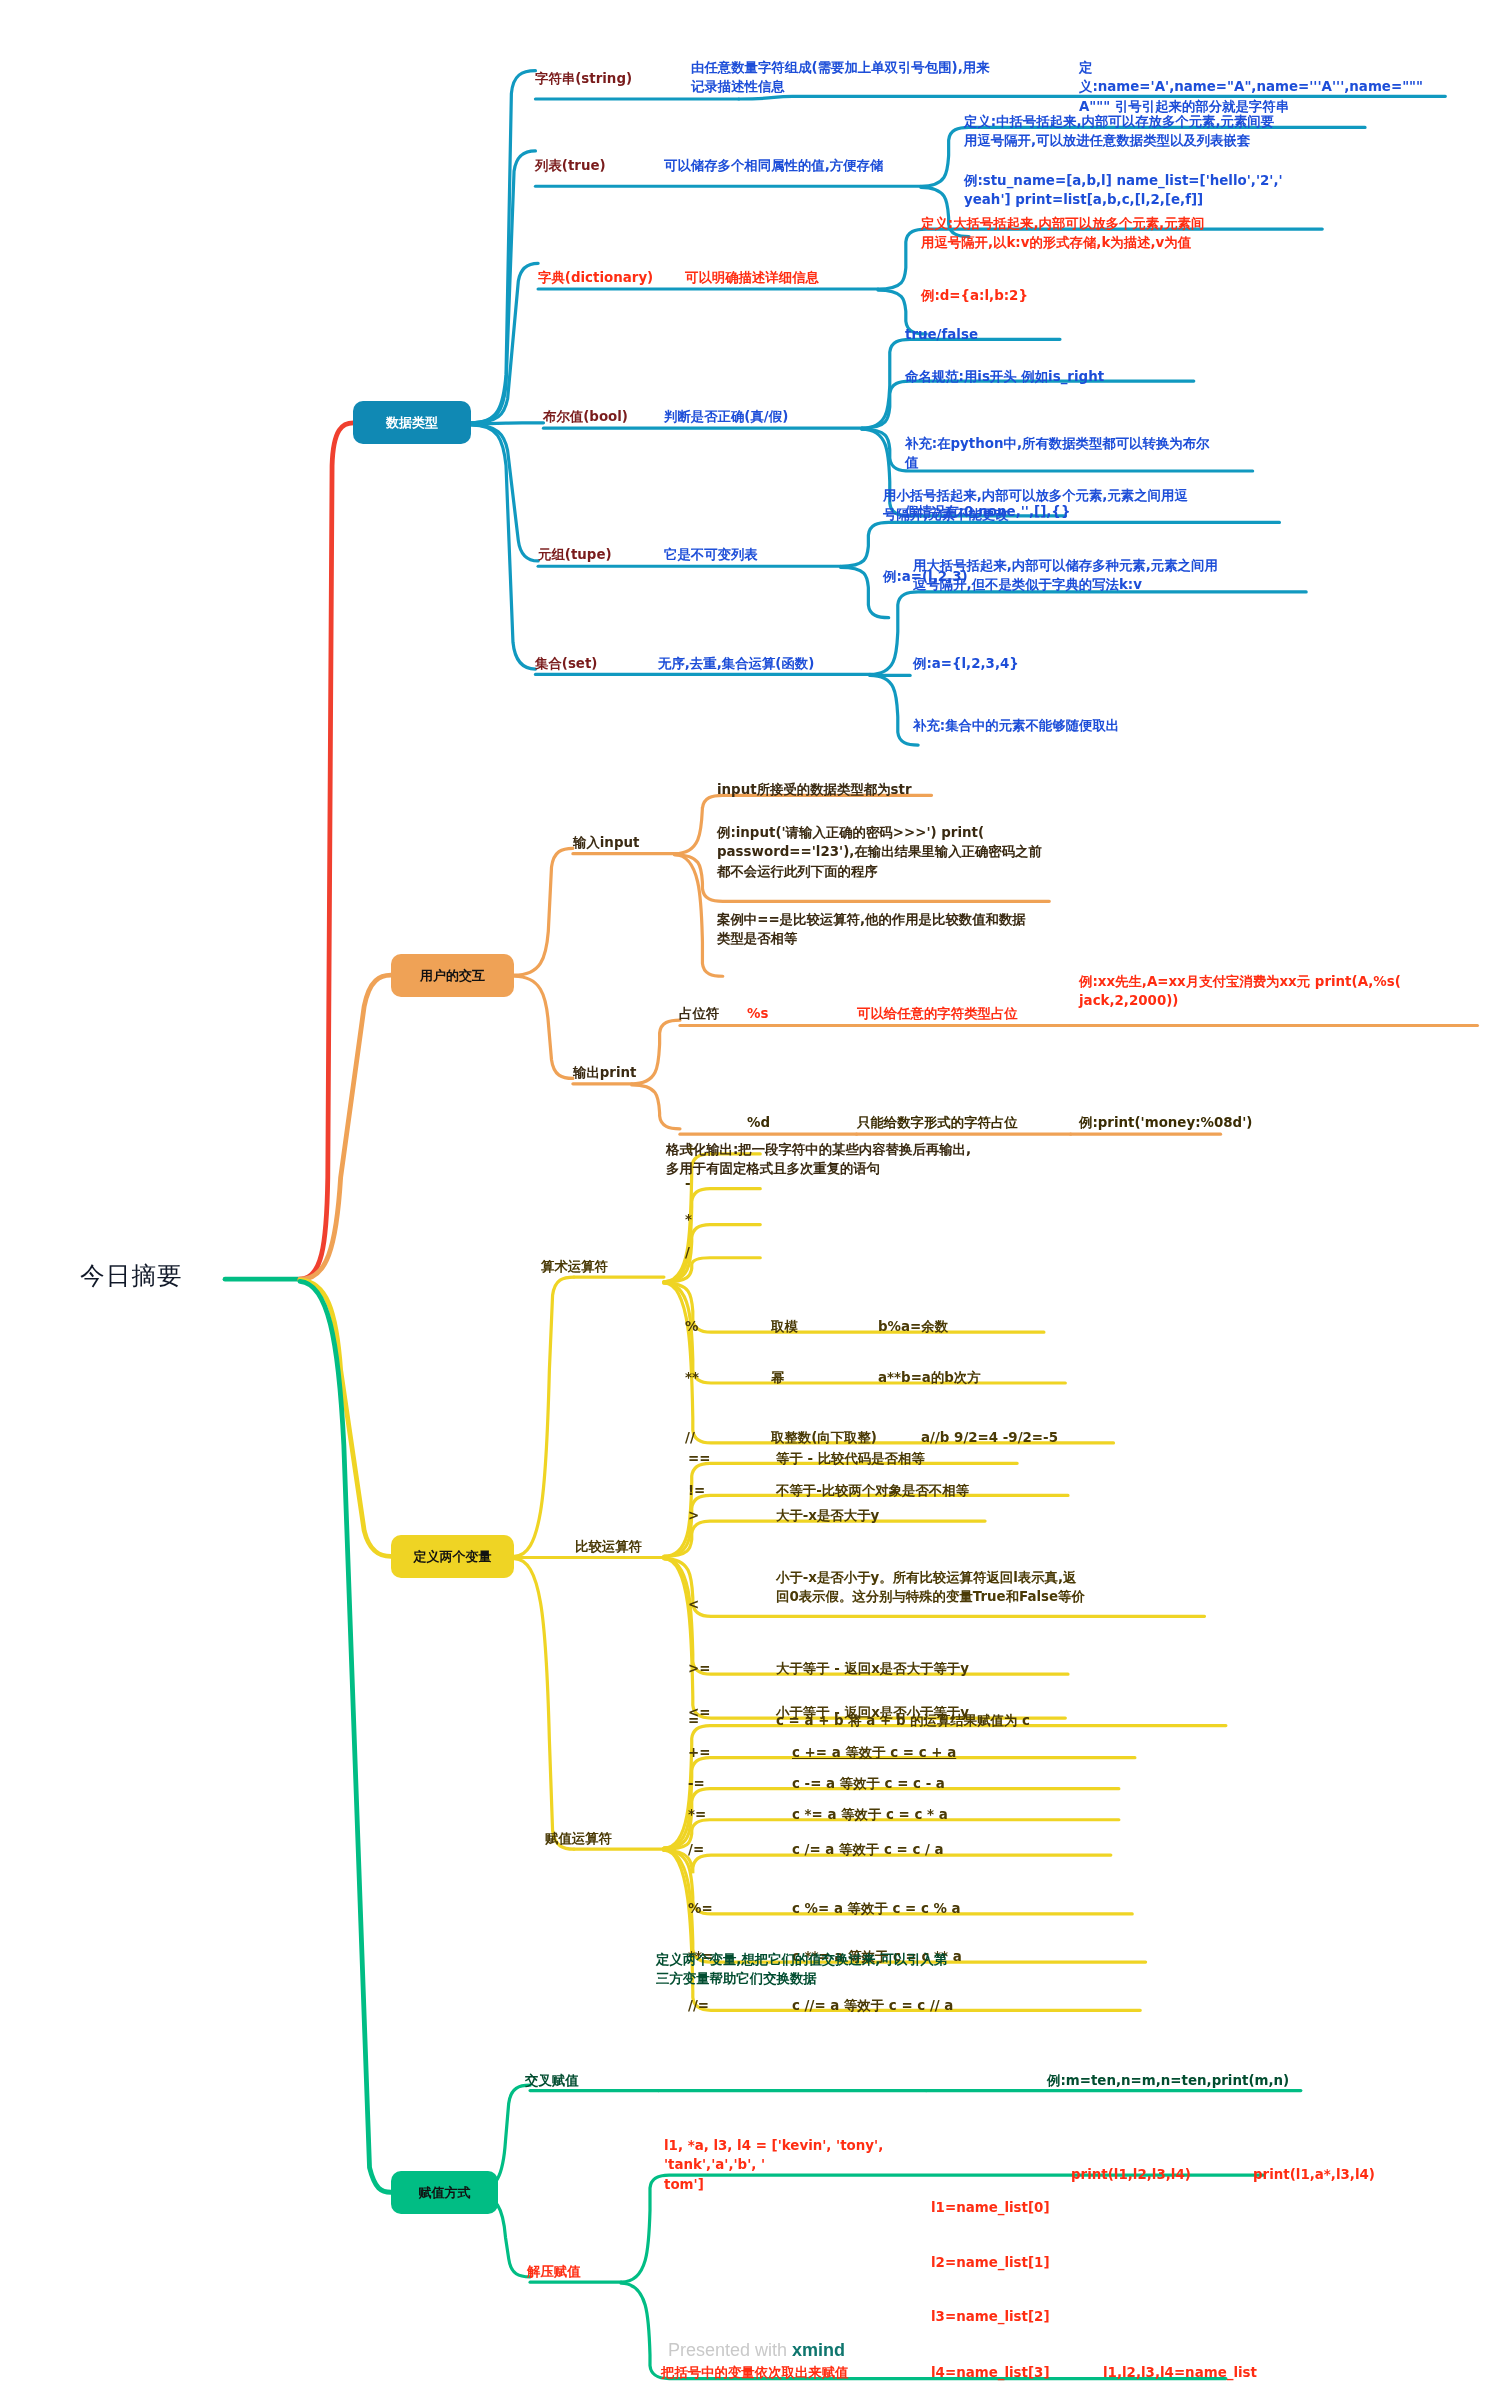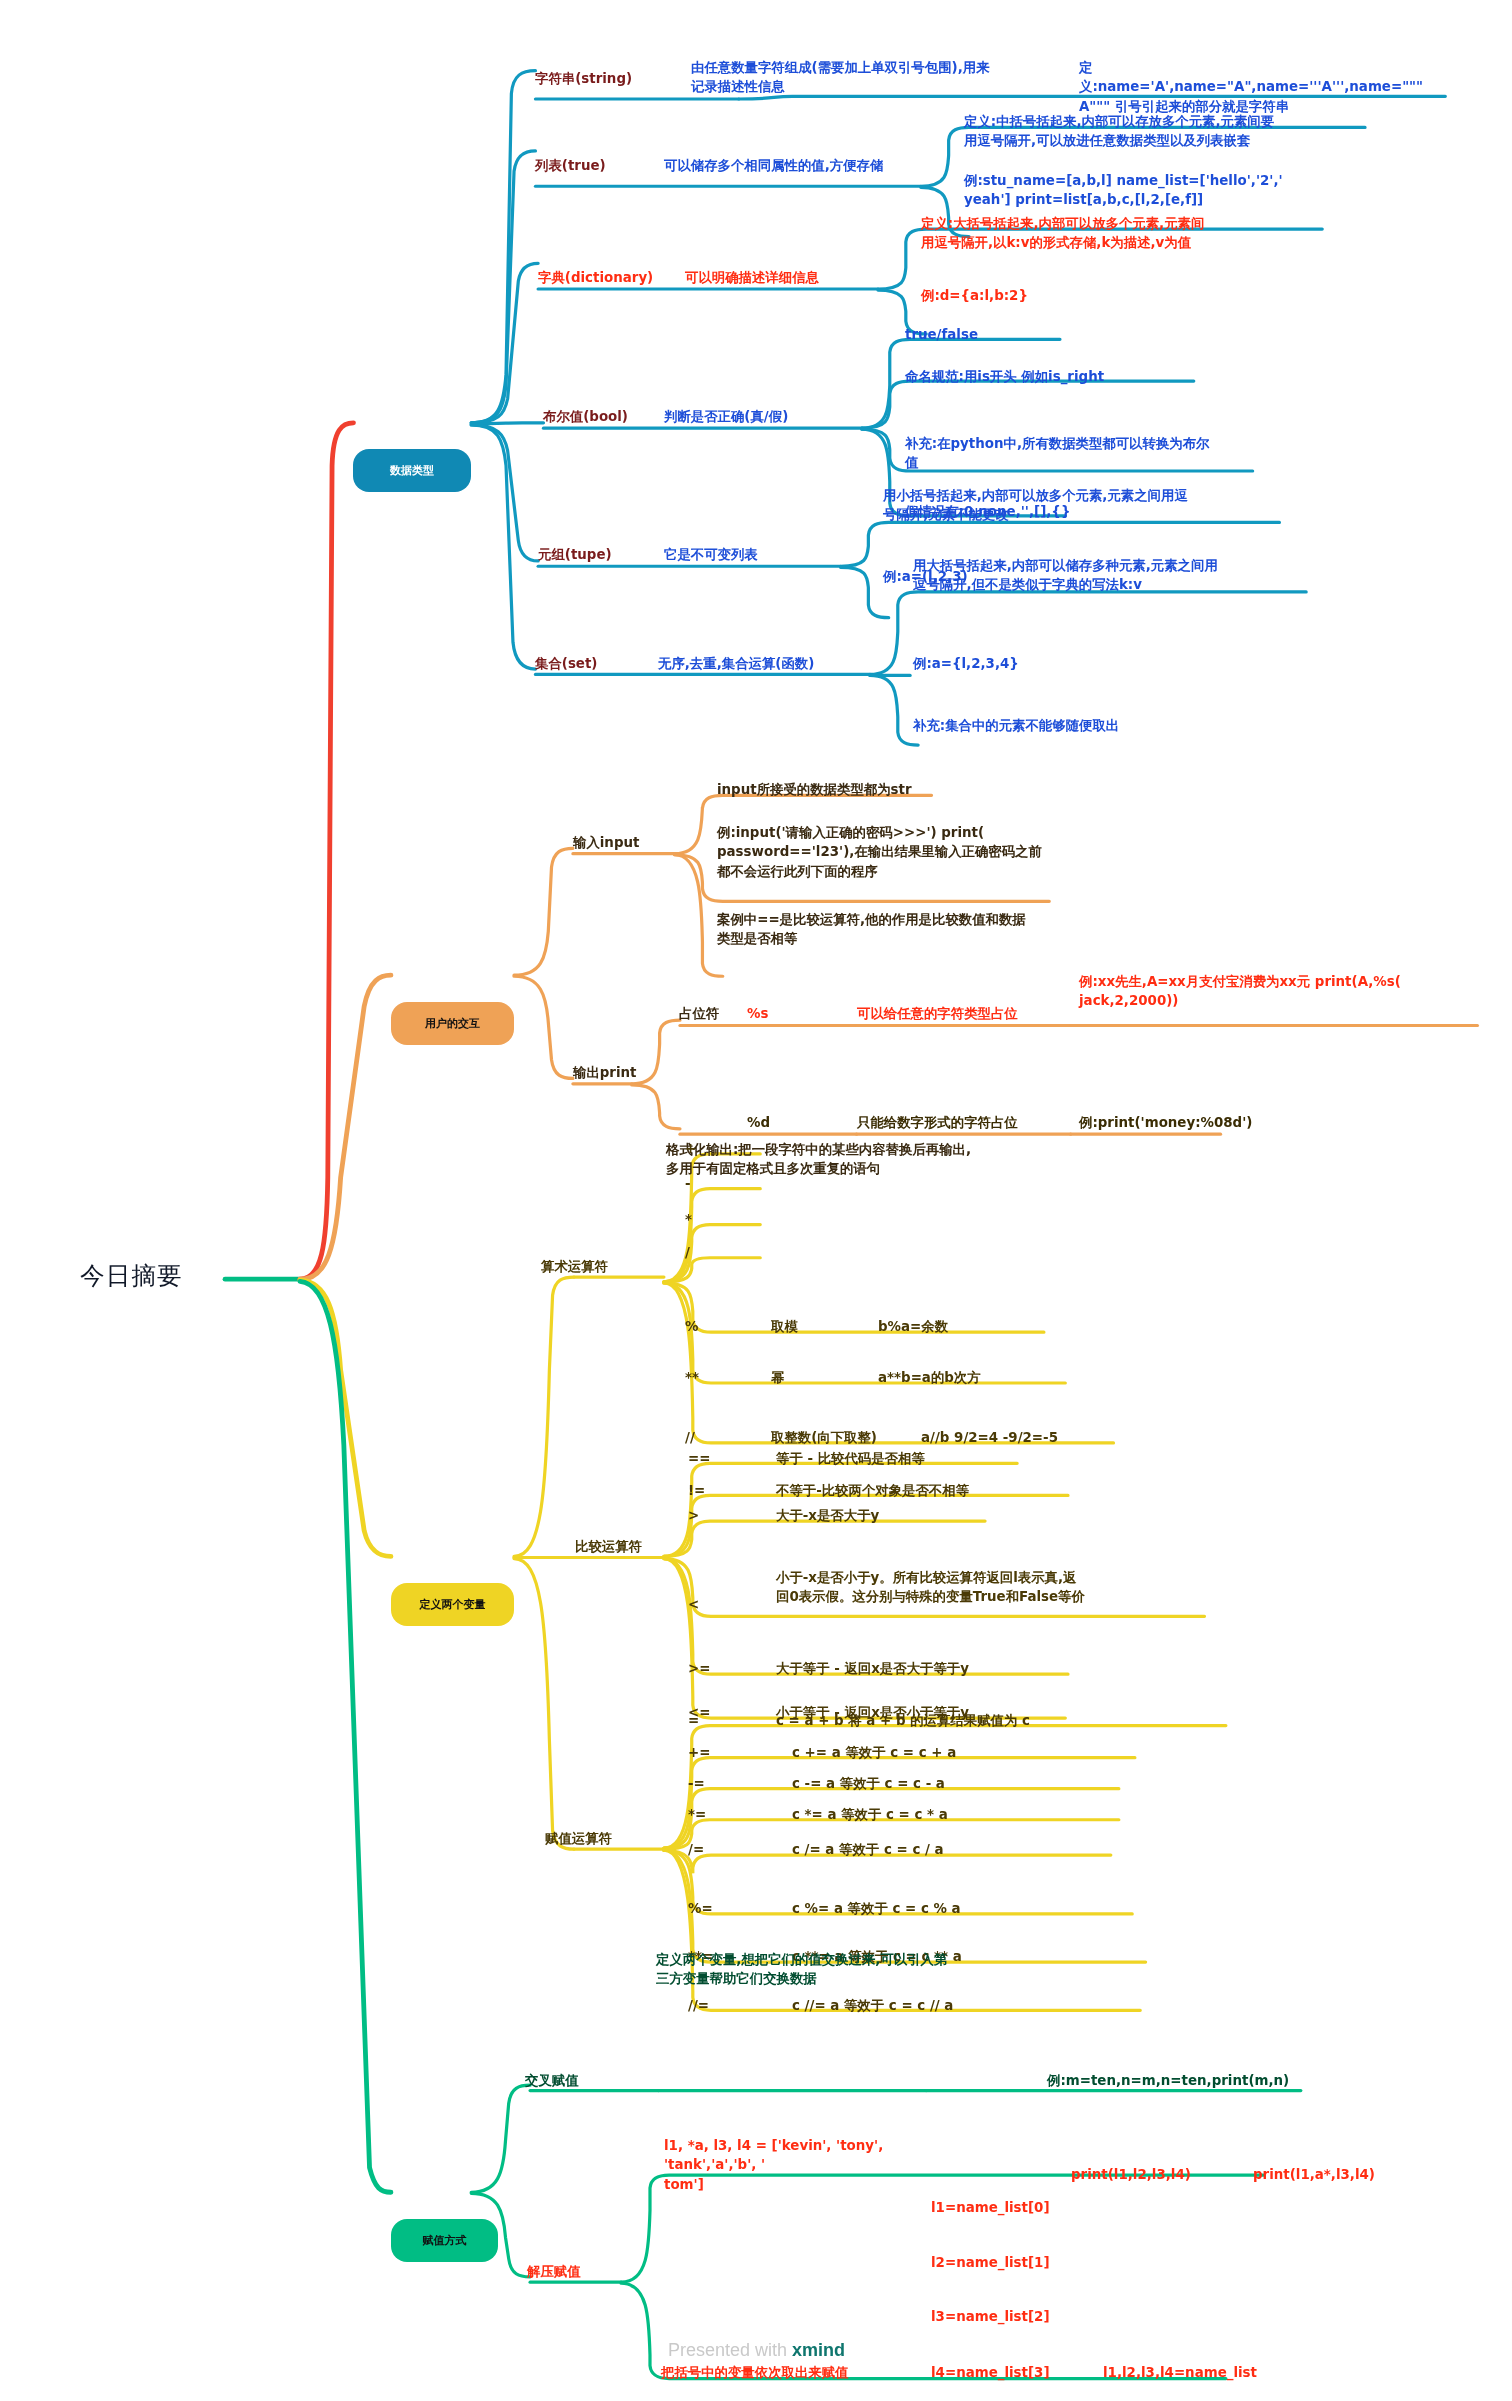--- a/index.html
+++ b/index.html
@@ -16,25 +16,24 @@
   .txt{white-space:pre-line;line-height:1.45;}
 
   
   .root{
     font-size:24.6px;font-weight:400;color:#101828;
     letter-spacing:1.1px;
   }
 
   
   .branch{
-    border-radius:16px;color:#000;font-weight:700;
-    font-size:11px;text-align:center;
+    border-radius:10px;color:#000;font-weight:700;
+    font-size:13px;text-align:center;
     display:flex;align-items:center;justify-content:center;
     padding:5.4px 14px;
-    margin-top:48px;
   }
   .branch.b-blue{background:#1089b4;color:#ffffff;}
   .branch.b-orange{background:#efa256;color:#111111;}
   .branch.b-yellow{background:#efd424;color:#111111;}
   .branch.b-green{background:#01bd84;color:#111111;}
 
   
   .lbl{font-weight:700;font-size:13.4px;}
   .c-dark   {color:#7a1c1c;}
   .c-teal   {color:#1d4ed8;}
@@ -281,21 +280,21 @@
 
   <div class="node txt lbl c-olive" style="left:688px;top:1703px;width:64px;">&lt;=</div>
   <div class="node txt lbl c-olive" style="left:776px;top:1703px;width:321px;">小于等于 - 返回x是否小于等于y</div>
 
   <div class="node txt lbl c-olive" style="left:545px;top:1829px;width:123px;">赋值运算符</div>
 
   <div class="node txt lbl c-olive" style="left:688px;top:1711px;width:64px;">=</div>
   <div class="node txt lbl c-olive" style="left:776px;top:1711px;width:428px;">c = a + b 将 a + b 的运算结果赋值为 c</div>
 
   <div class="node txt lbl c-olive" style="left:688px;top:1743px;width:64px;">+=</div>
-  <div class="node txt lbl c-olive" style="left:792px;top:1743px;width:343px;">c += a 等效于 c = c + a</div>
+  <div class="node txt lbl c-olive" style="left:792px;top:1743px;width:343px;text-decoration:underline;">c += a 等效于 c = c + a</div>
 
   <div class="node txt lbl c-olive" style="left:688px;top:1774px;width:64px;">-=</div>
   <div class="node txt lbl c-olive" style="left:792px;top:1774px;width:343px;">c -= a 等效于 c = c - a</div>
 
   <div class="node txt lbl c-olive" style="left:688px;top:1805px;width:64px;">*=</div>
   <div class="node txt lbl c-olive" style="left:792px;top:1805px;width:343px;">c *= a 等效于 c = c * a</div>
 
   <div class="node txt lbl c-olive" style="left:688px;top:1840px;width:64px;">/=</div>
   <div class="node txt lbl c-olive" style="left:792px;top:1840px;width:343px;">c /= a 等效于 c = c / a</div>
 

